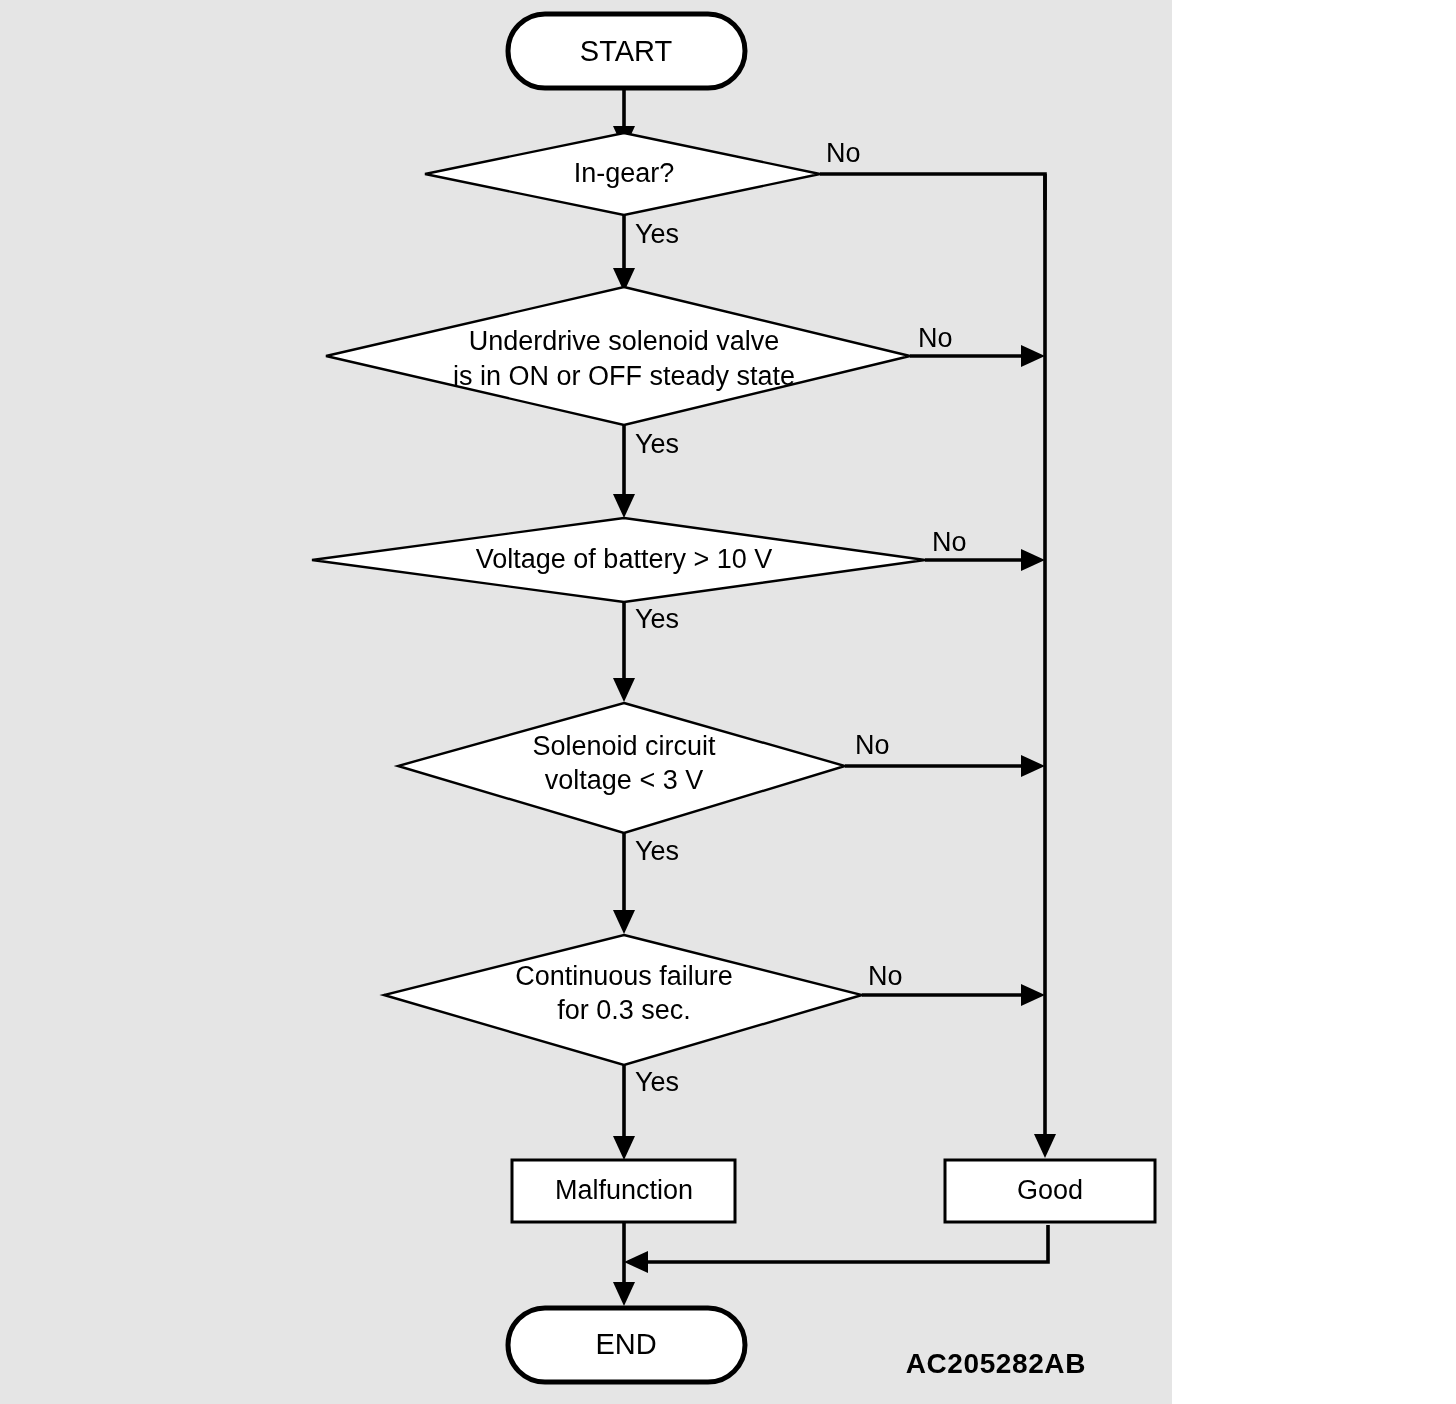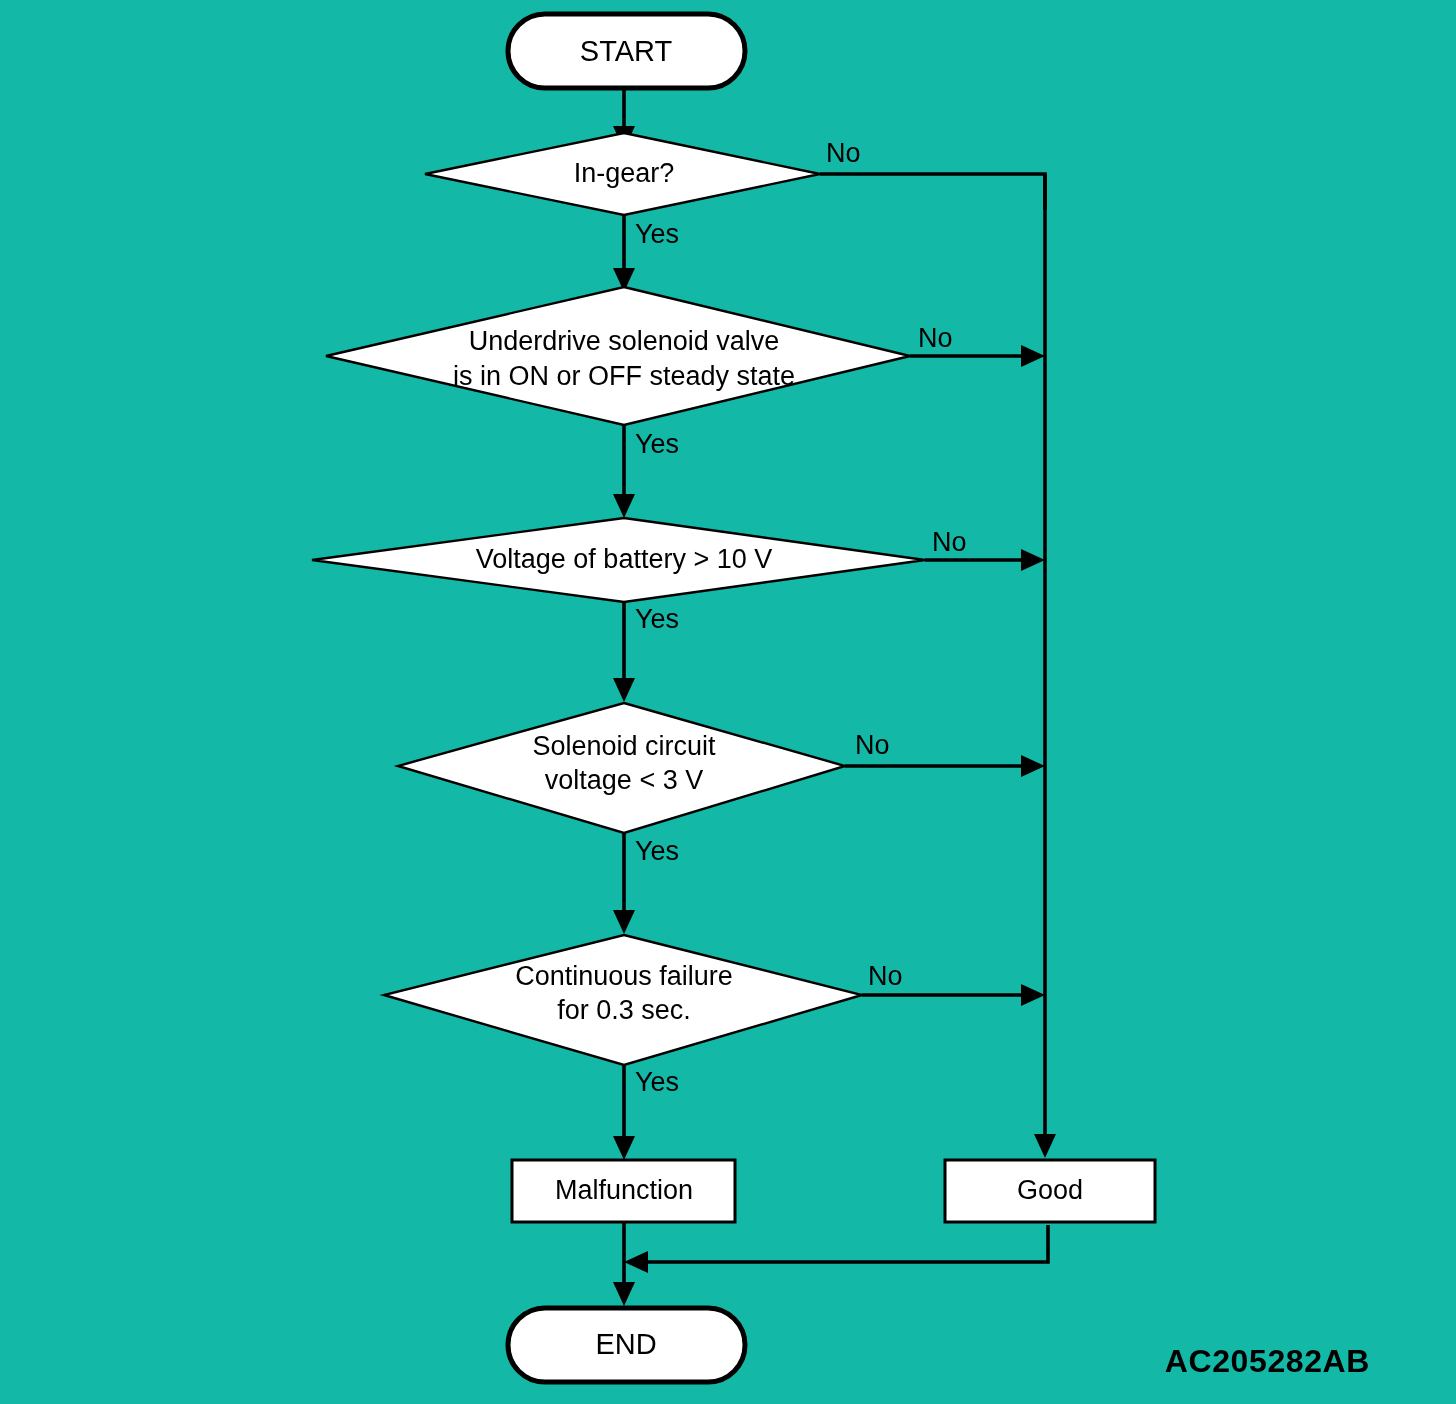--- a/index.html
+++ b/index.html
@@ -8,23 +8,23 @@
     background: #ffffff;
   }
   body {
     width: 1456px;
     height: 1404px;
     font-family: "Liberation Sans", sans-serif;
     overflow: hidden;
   }
   #flowchart-root {
     position: relative;
-    width: 1456px;
+    width: 1172px;
     height: 1404px;
-    background: #14b8a6;
+    background: #e5e5e5;
   }
   svg.flow-canvas {
     position: absolute;
     left: 0;
     top: 0;
     width: 1456px;
     height: 1404px;
     display: block;
   }
   .shape-outline {
@@ -70,21 +70,21 @@
     font-size: 27px;
     fill: #000000;
     text-anchor: start;
     dominant-baseline: middle;
   }
   .ref-code {
     position: absolute;
     right: 86px;
     bottom: 24px;
     font-family: "Liberation Sans", sans-serif;
-    font-size: 32px;
+    font-size: 28px;
     font-weight: bold;
     letter-spacing: 0.6px;
     color: #000000;
     white-space: nowrap;
   }
 </style>
 </head>
 <body>
 
 <div id="flowchart-root">

